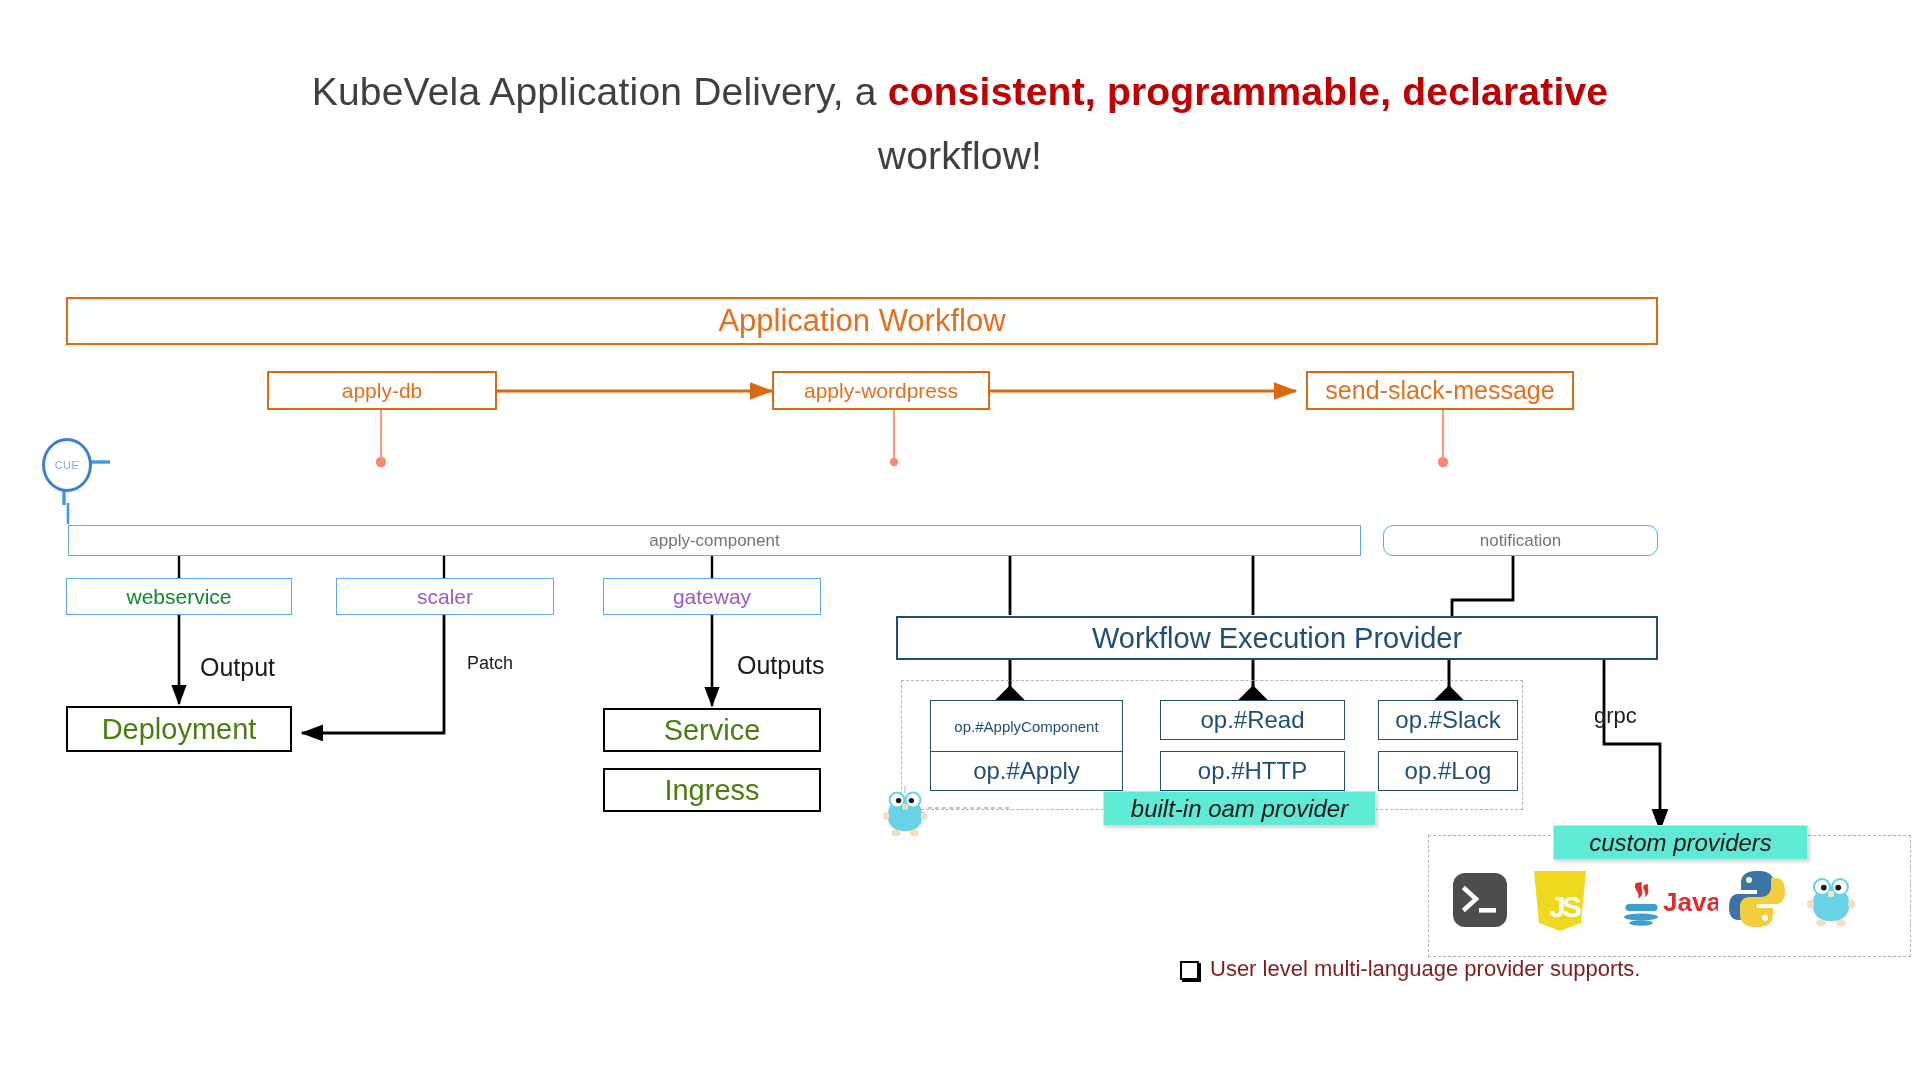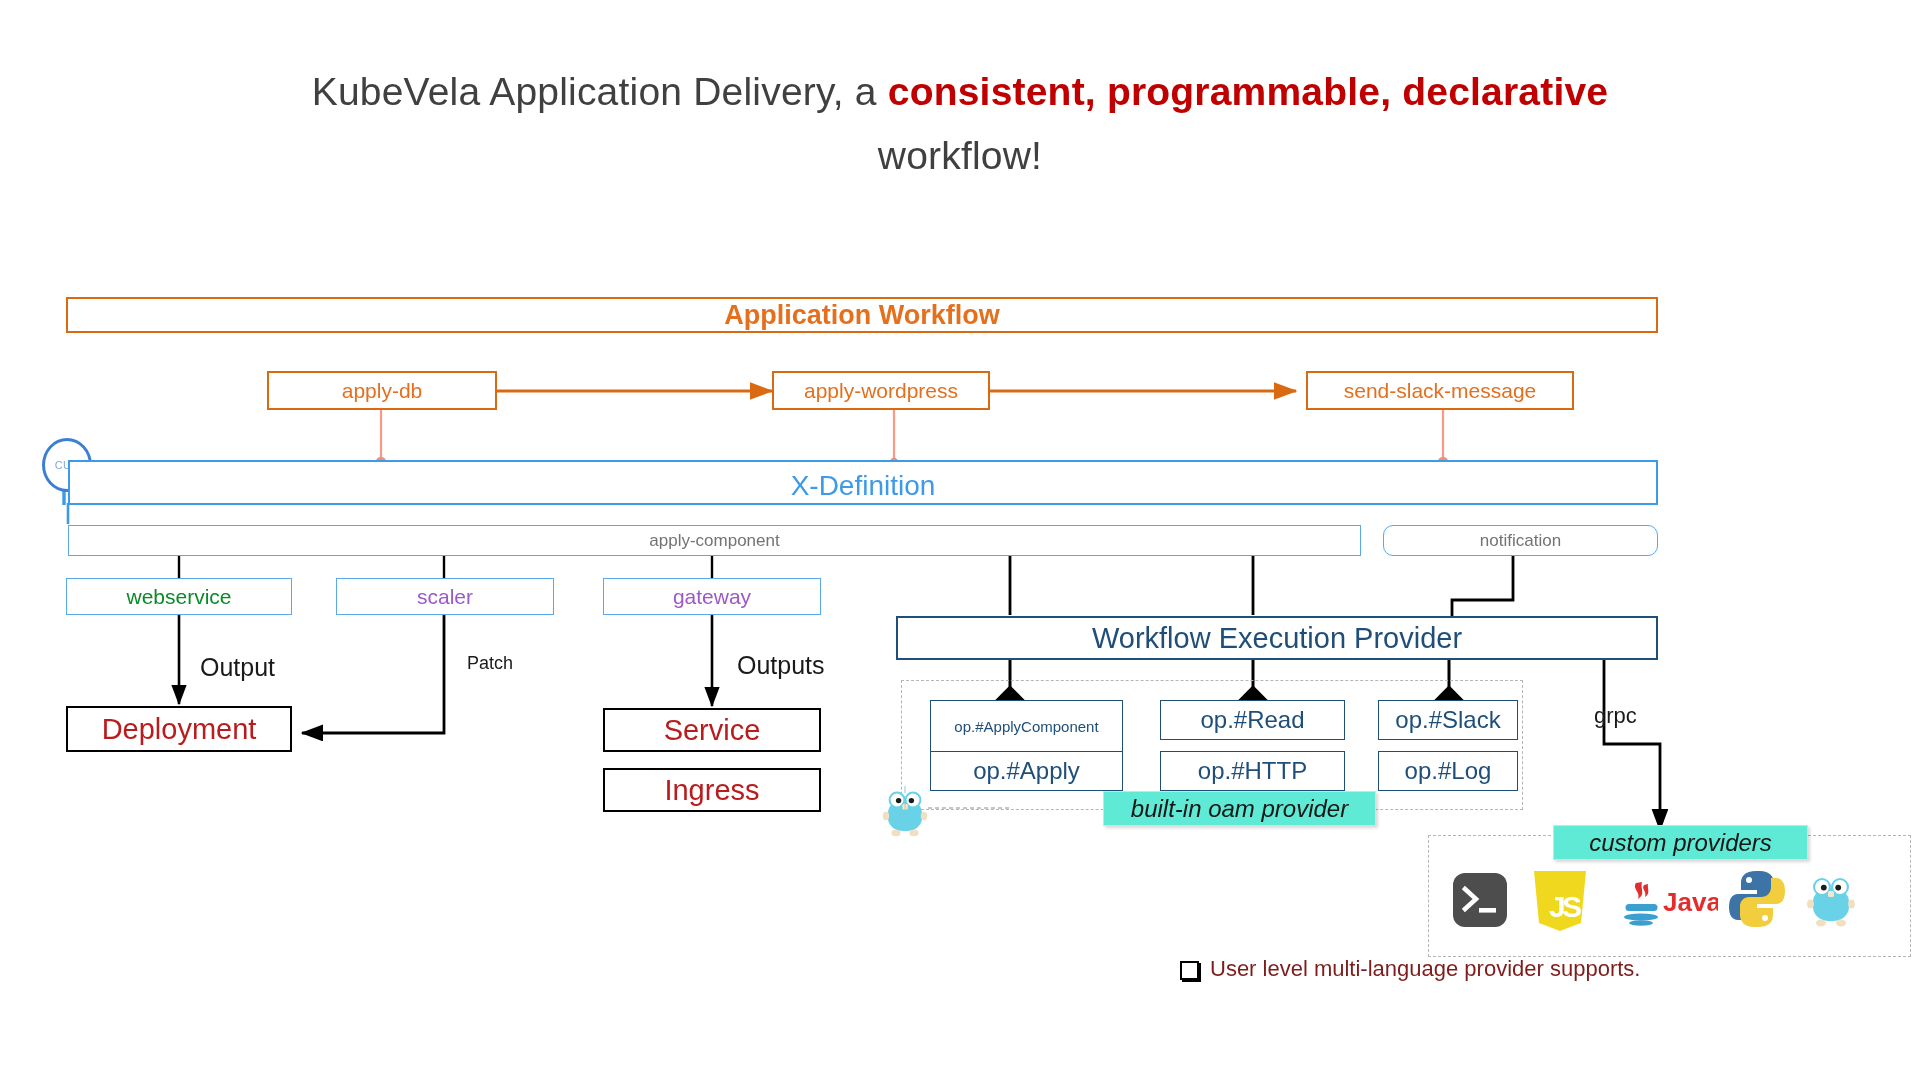--- a/index.html
+++ b/index.html
@@ -56,21 +56,21 @@
   .box-blue {
     border: 2.5px solid #3d9ae8;
     color: #3d9ae8;
   }
   .box-blue-thin {
     border: 1.6px solid #5aa9ea;
     color: #737373;
   }
   .box-black {
     border: 2px solid #000000;
-    color: #b91c1c;
+    color: #4d7c0f;
   }
   .box-navy {
     border: 1.6px solid #1f4e79;
     color: #1f4e79;
   }
   .dashed-region {
     position: absolute;
     box-sizing: border-box;
     border: 1.3px dashed #b5b5b5;
     background: transparent;
@@ -197,41 +197,38 @@
 
     <line x1="1010" y1="660" x2="1010" y2="700" stroke="#000" stroke-width="3" marker-end="url(#diaBlack)"></line>
     <line x1="1253" y1="660" x2="1253" y2="700" stroke="#000" stroke-width="3" marker-end="url(#diaBlack)"></line>
     <line x1="1449" y1="660" x2="1449" y2="700" stroke="#000" stroke-width="3" marker-end="url(#diaBlack)"></line>
 
     <path d="M1604,660 L1604,744 L1660,744 L1660,830" fill="none" stroke="#000" stroke-width="2.8" marker-end="url(#arrBlack)"></path>
 
     <line x1="928" y1="808" x2="1010" y2="808" stroke="#b5b5b5" stroke-width="1.3" stroke-dasharray="4 3"></line>
   </svg>
 
-  <div class="box box-orange" style="left:66px; top:297px; width:1592px; height:36px; font-size:27px;font-weight:bold;">
+  <div class="box box-orange" style="left:66px; top:297px; width:1592px; height:48px; font-size:31px;">
     <span>Application Workflow</span>
   </div>
 
   <div class="box box-orange thin" style="left:267px; top:371px; width:230px; height:39px; font-size:21px;">
     <span>apply-db</span>
   </div>
   <div class="box box-orange thin" style="left:772px; top:371px; width:218px; height:39px; font-size:21px;">
     <span>apply-wordpress</span>
   </div>
-  <div class="box box-orange thin" style="left:1306px; top:371px; width:268px; height:39px; font-size:21px;">
+  <div class="box box-orange thin" style="left:1306px; top:371px; width:268px; height:39px; font-size:25px;">
     <span>send-slack-message</span>
   </div>
 
   <div id="cue-badge">
     <span>CUE</span>
   </div>
 
-  <div class="box box-blue" style="left:68px; top:460px; width:1590px; height:45px; font-size:28px; align-items:flex-end; padding-bottom:1px;">
-    <span>X-Definition</span>
-  </div>
 
   <div class="box box-blue-thin" style="left:68px; top:525px; width:1293px; height:31px; font-size:17px;">
     <span>apply-component</span>
   </div>
   <div class="box box-blue-thin" style="left:1383px; top:525px; width:275px; height:31px; font-size:17px;border-radius:10px;">
     <span>notification</span>
   </div>
 
   <div class="box box-blue-thin" style="left:66px; top:578px; width:226px; height:37px; font-size:21px; color:#0b8a2a;">
     <span>webservice</span>

